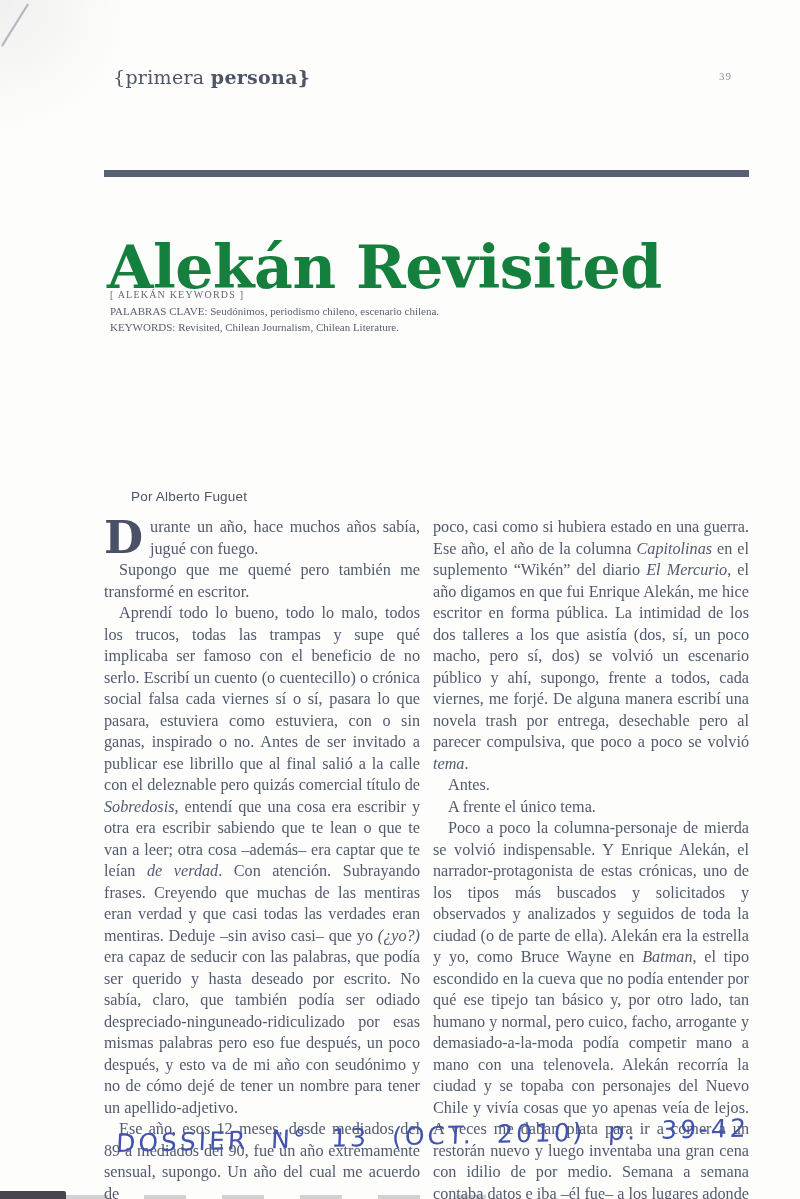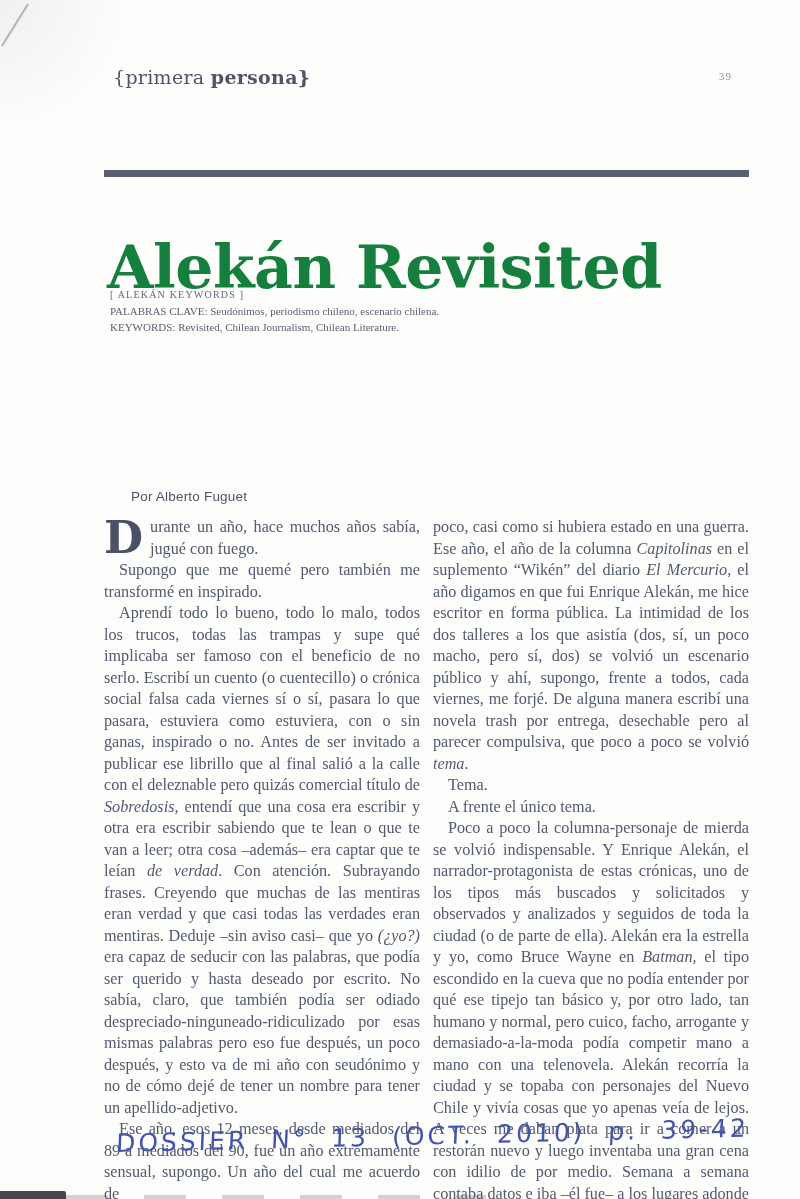--- a/index.html
+++ b/index.html
@@ -106,27 +106,27 @@
     <div class="line1">[ ALEKÁN KEYWORDS ]</div>
     <div>PALABRAS CLAVE: Seudónimos, periodismo chileno, escenario chilena.</div>
     <div>KEYWORDS: Revisited, Chilean Journalism, Chilean Literature.</div>
   </div>
 
   <div class="byline">Por Alberto Fuguet</div>
 
   <div class="columns">
     <div class="col">
         <p class="para"><span class="dropcap">D</span><span>urante un año, hace muchos años sabía, jugué con fuego.</span></p>
-        <p class="para indent"><span>Supongo que me quemé pero también me transformé en inspirado.</span></p>
+        <p class="para indent"><span>Supongo que me quemé pero también me transformé en escritor.</span></p>
         <p class="para indent"><span>Aprendí todo lo bueno, todo lo malo, todos los trucos, todas las trampas y supe qué implicaba ser famoso con el beneficio de no serlo. Escribí un cuento (o cuentecillo) o crónica social falsa cada viernes sí o sí, pasara lo que pasara, estuviera como estuviera, con o sin ganas, inspirado o no. Antes de ser invitado a publicar ese librillo que al final salió a la calle con el deleznable pero quizás comercial título de </span><span class="it">Sobredosis</span><span>, entendí que una cosa era escribir y otra era escribir sabiendo que te lean o que te van a leer; otra cosa –además– era captar que te leían </span><span class="it">de verdad</span><span>. Con atención. Subrayando frases. Creyendo que muchas de las mentiras eran verdad y que casi todas las verdades eran mentiras. Deduje –sin aviso casi– que yo </span><span class="it">(¿yo?)</span><span> era capaz de seducir con las palabras, que podía ser querido y hasta deseado por escrito. No sabía, claro, que también podía ser odiado despreciado-ninguneado-ridiculizado por esas mismas palabras pero eso fue después, un poco después, y esto va de mi año con seudónimo y no de cómo dejé de tener un nombre para tener un apellido-adjetivo.</span></p>
         <p class="para indent"><span>Ese año, esos 12 meses, desde mediados del 89 a mediados del 90, fue un año extremamente sensual, supongo. Un año del cual me acuerdo de</span></p>
       </div>
     <div class="col">
         <p class="para"><span>poco, casi como si hubiera estado en una guerra. Ese año, el año de la columna </span><span class="it">Capitolinas</span><span> en el suplemento “Wikén” del diario </span><span class="it">El Mercurio</span><span>, el año digamos en que fui Enrique Alekán, me hice escritor en forma pública. La intimidad de los dos talleres a los que asistía (dos, sí, un poco macho, pero sí, dos) se volvió un escenario público y ahí, supongo, frente a todos, cada viernes, me forjé. De alguna manera escribí una novela trash por entrega, desechable pero al parecer compulsiva, que poco a poco se volvió </span><span class="it">tema</span><span>.</span></p>
-        <p class="para indent"><span>Tema.</span></p>
+        <p class="para indent"><span>Antes.</span></p>
         <p class="para indent"><span>A frente el único tema.</span></p>
         <p class="para indent"><span>Poco a poco la columna-personaje de mierda se volvió indispensable. Y Enrique Alekán, el narrador-protagonista de estas crónicas, uno de los tipos más buscados y solicitados y observados y analizados y seguidos de toda la ciudad (o de parte de ella). Alekán era la estrella y yo, como Bruce Wayne en </span><span class="it">Batman</span><span>, el tipo escondido en la cueva que no podía entender por qué ese tipejo tan básico y, por otro lado, tan humano y normal, pero cuico, facho, arrogante y demasiado-a-la-moda podía competir mano a mano con una telenovela. Alekán recorría la ciudad y se topaba con personajes del Nuevo Chile y vivía cosas que yo apenas veía de lejos. A veces me daban plata para ir a comer a un restorán nuevo y luego inventaba una gran cena con idilio de por medio. Semana a semana contaba datos e iba –él fue– a los lugares adonde iba todo el mundo (esto lo</span></p>
       </div>
   </div>
 
   <div class="handwriting">DOSSIER  N° 13  (OCT. 2010)  p. 39-42</div>
 
   <div class="bottom-artifact-dark"></div>
   <div class="bottom-artifact-faint"></div>
 

